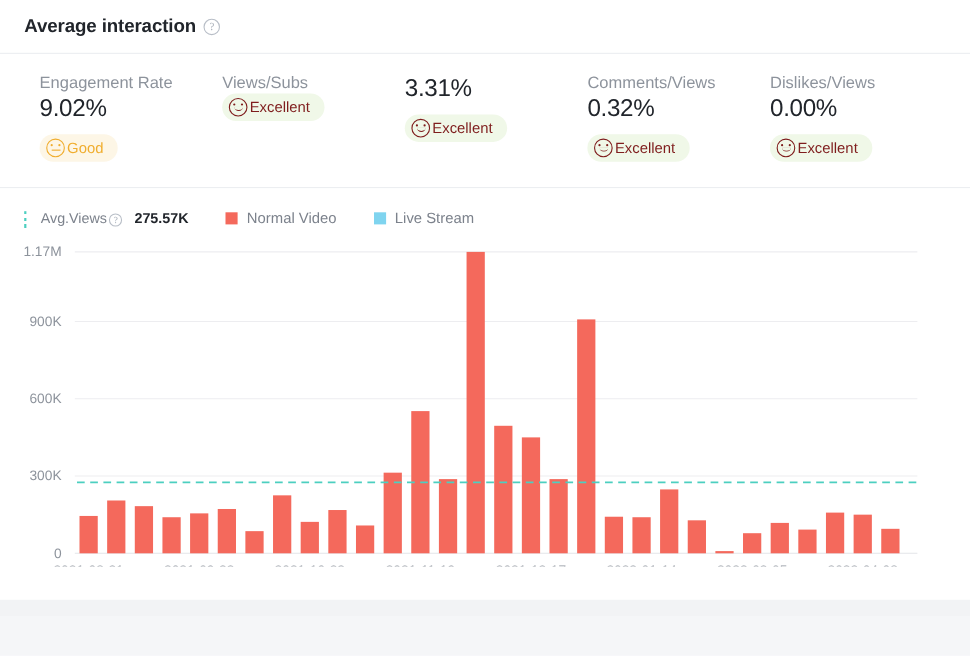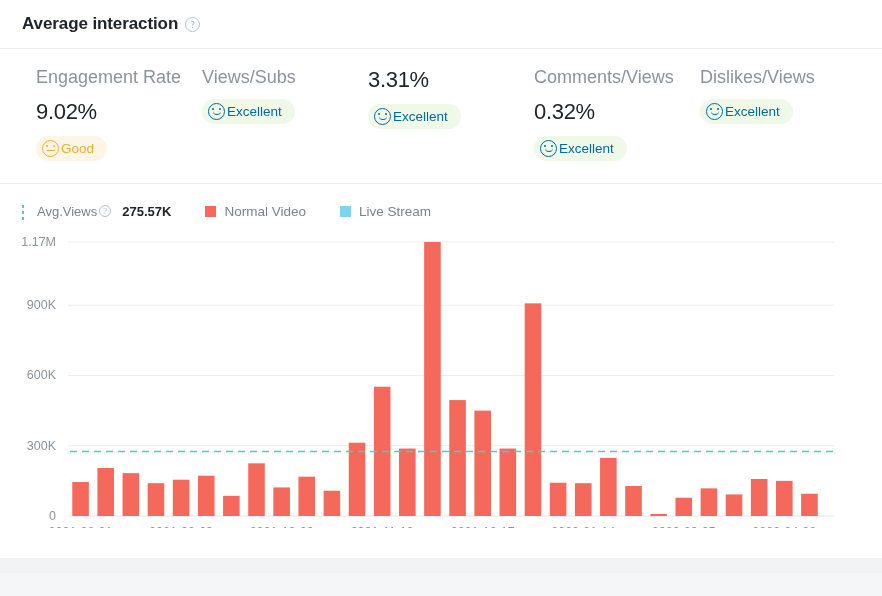--- a/index.html
+++ b/index.html
@@ -52,42 +52,42 @@
   .tab.active { color: #f4695c; }
 
   
   .stats {
     display: flex;
     padding: 18px 0 22px 36px;
     border-bottom: 1px solid #eceef1;
   }
   .stat { width: 166px; }
   .stat-label {
-    font-size: 18px;
+    font-size: 15px;
     color: #8d939c;
-    margin-bottom: 11px;
+    margin-bottom: 1px;
     white-space: nowrap;
   }
   .stat-value {
     font-size: 22px;
     color: #21252b;
     margin-bottom: 11px;
     letter-spacing: -0.3px;
   }
   .badge {
     display: inline-flex;
     align-items: center;
     gap: 2px;
     height: 25px;
     padding: 0 13px 0 6px;
     border-radius: 13px;
     font-size: 13.5px;
   }
   .badge.good { background: #fdf6e6; color: #f0ad2e; }
-  .badge.excellent { background: #f0f8e8; color: #0369a1; }
+  .badge.excellent { background: #f0f8e8; color: #7f1d1d; }
   .face {
     width: 17px; height: 17px;
     border-radius: 50%;
     border: 1.6px solid currentColor;
     position: relative;
     flex: none;
   }
   .face::before, .face::after {
     content: "";
     position: absolute;
@@ -117,21 +117,21 @@
   .chart-block { padding: 16px 0 0 0; position: relative; }
   .legend {
     display: flex;
     align-items: center;
     padding-left: 22px;
     height: 22px;
     gap: 0;
   }
   .avg-box {
     display: flex;
-    align-items: center;
+    align-items: flex-end;
     gap: 5px;
     padding-left: 15px;
     position: relative;
   }
   .avg-box::before {
     content: "";
     position: absolute;
     left: 0; top: 1px;
     width: 2px; height: 16px;
     background: repeating-linear-gradient(to bottom, #4ccfc0 0 3px, transparent 3px 6px);
@@ -226,20 +226,21 @@
       <div class="badge excellent">
         <span class="face">
             <span class="mouth"></span>
           </span>
         <span>Excellent</span>
       </div>
     </div>
 
     <div class="stat">
       <div class="stat-label">Dislikes/Views</div>
+      <div class="stat-value">0.00%</div>
       <div class="badge excellent">
         <span class="face">
             <span class="mouth"></span>
           </span>
         <span>Excellent</span>
       </div>
     </div>
 
   </div>
 

